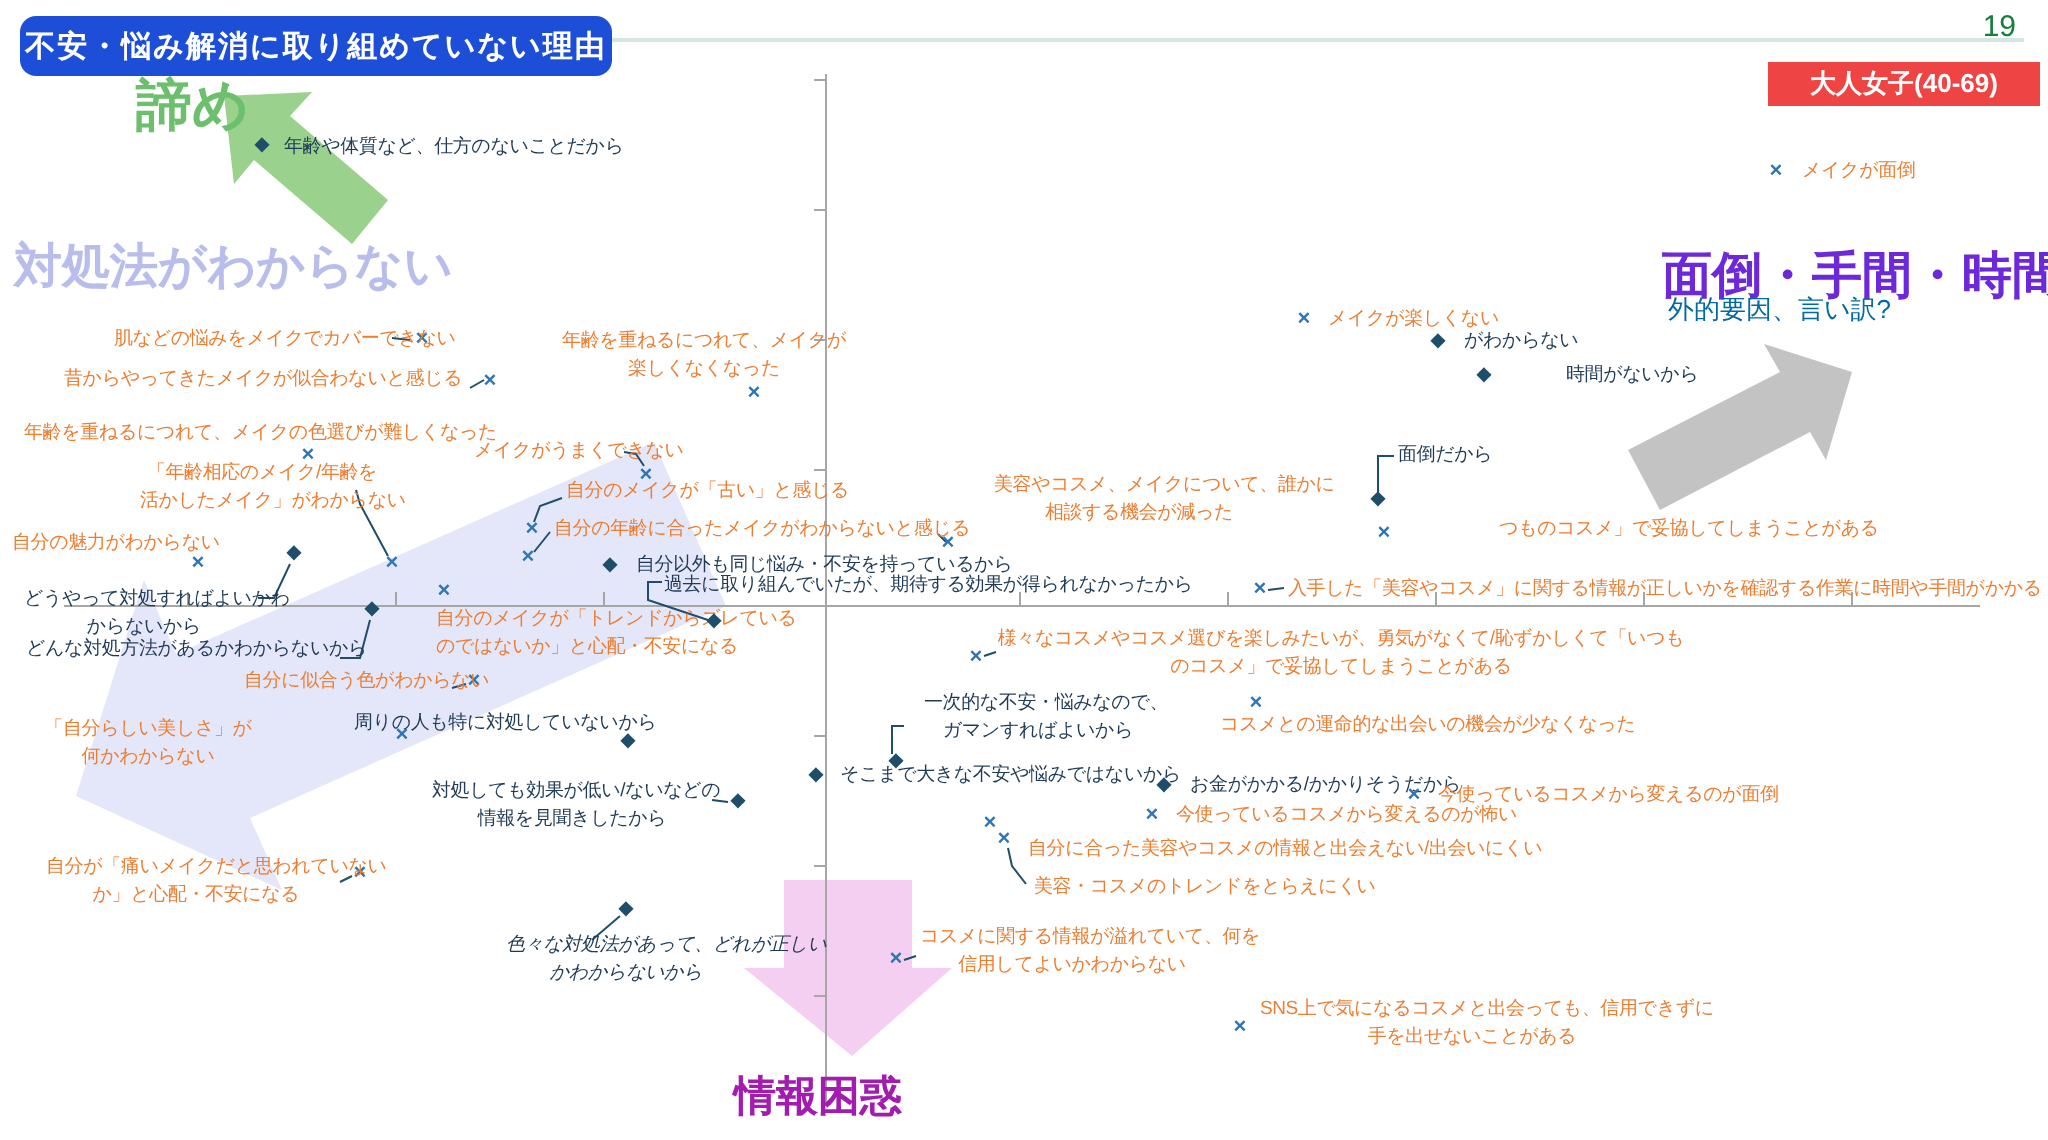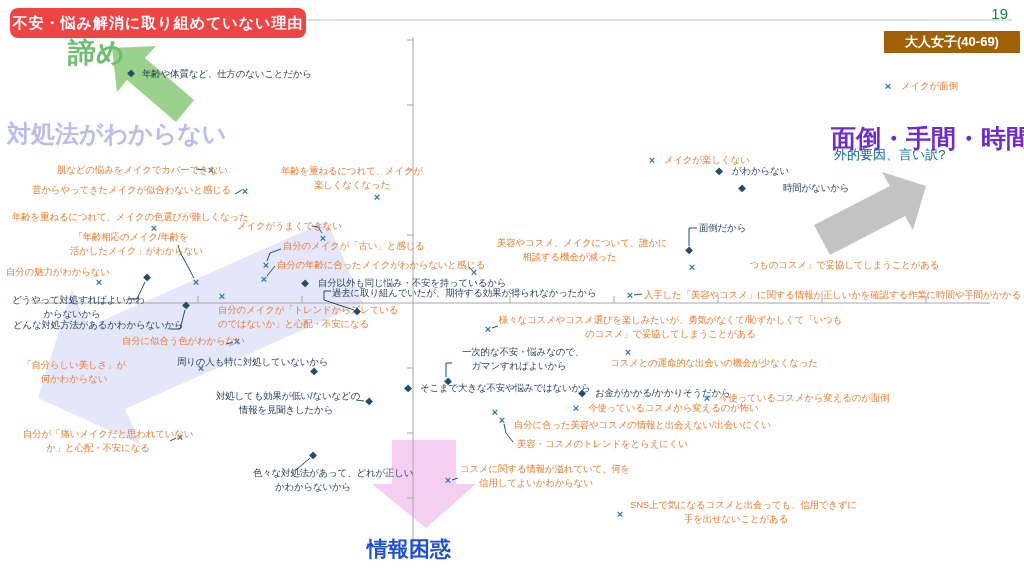--- a/index.html
+++ b/index.html
@@ -1,24 +1,24 @@
 <!DOCTYPE html>
 <html><head>
 <meta charset="utf-8">
 <style>
   html,body{margin:0;padding:0;background:#fff;}
   #slide{position:relative;width:1024px;height:570px;background:#ffffff;overflow:hidden;
          font-family:"Liberation Sans","DejaVu Sans",sans-serif;}
   
   #title-badge{position:absolute;left:10px;top:8px;width:296px;height:30px;border-radius:8px;
-               background:#ef4444;color:#ffffff;font-weight:bold;font-size:15px;
+               background:#1d4ed8;color:#ffffff;font-weight:bold;font-size:15px;
                display:flex;align-items:center;justify-content:center;letter-spacing:1px;}
   #title-rule{position:absolute;left:306px;top:19px;width:706px;height:2px;background:#d5e5df;}
   #page-number{position:absolute;right:16px;top:5px;color:#15803d;font-size:15px;}
-  #group-badge{position:absolute;left:884px;top:31px;width:136px;height:22px;background:#a16207;
+  #group-badge{position:absolute;left:884px;top:31px;width:136px;height:22px;background:#ef4444;
                color:#ffffff;font-weight:bold;font-size:13px;display:flex;align-items:center;justify-content:center;}
   
   #overlay{position:absolute;left:0;top:0;}
   .qlabel{position:absolute;white-space:nowrap;font-weight:bold;line-height:1.05;}
   .plabel{position:absolute;font-size:9.5px;letter-spacing:-0.2px;line-height:14px;white-space:nowrap;}
   .plabel div{white-space:nowrap;}
   .plabel.orange{color:#ed7d31;}
   .plabel.navy{color:#1f3b57;}
   .marker{position:absolute;transform:translate(-50%,-50%);line-height:1;}
   .marker.x{color:#2e75b6;font-size:11px;font-weight:bold;}
@@ -86,21 +86,21 @@
         <polyline points="312,226 318,227 322,233" fill="none" stroke="#1f4e6b" stroke-width="1"></polyline>
         <polyline points="452,480 458,478" fill="none" stroke="#1f4e6b" stroke-width="1"></polyline>
       </g>
   </svg>
 
   <div id="quadrant-layer">
       <div class="qlabel" style="left: 68px; top: 38px; font-size: 28px; color: rgb(108, 191, 108); font-weight: bold;">諦め</div>
       <div class="qlabel" style="left: 7px; top: 121px; font-size: 24px; color: rgb(185, 189, 236); font-weight: bold;">対処法がわからない</div>
       <div class="qlabel" style="left: 831px; top: 125px; font-size: 25px; color: #6d28d9; font-weight: bold;">面倒・手間・時間</div>
       <div class="qlabel" style="left: 834px; top: 148px; font-size: 13px; color: #0369a1; font-weight: normal;">外的要因、言い訳?</div>
-      <div class="qlabel" style="left: 367px; top: 538px; font-size: 21px; color: #1d4ed8; font-weight: bold;">情報困惑</div>
+      <div class="qlabel" style="left: 367px; top: 538px; font-size: 21px; color: #a21caf; font-weight: bold;">情報困惑</div>
     </div>
   <div id="point-layer">
       <span class="marker d" style="left: 131px; top: 73px;">◆</span>
       <div class="plabel navy" style="left: 142px; top: 67px;">
         <div>年齢や体質など、仕方のないことだから</div>
       </div>
       <span class="marker x" style="left: 888px; top: 86px;">×</span>
       <div class="plabel orange" style="left: 901px; top: 79px;">
         <div>メイクが面倒</div>
       </div>
@@ -175,21 +175,21 @@
       <span class="marker d" style="left: 314px; top: 371px;">◆</span>
       <div class="plabel navy" style="left: 177px; top: 355px;">
         <div>周りの人も特に対処していないから</div>
       </div>
       <span class="marker d" style="left: 369px; top: 401px;">◆</span>
       <div class="plabel navy" style="left: 216px; top: 389px; width: 140px; text-align: center;">
         <div>対処しても効果が低い/ないなどの</div>
         <div>情報を見聞きしたから</div>
       </div>
       <span class="marker d" style="left: 313px; top: 455px;">◆</span>
-      <div class="plabel navy" style="left: 253px; top: 466px; width: 120px; text-align: center;">
+      <div class="plabel navy" style="left: 253px; top: 466px; width: 120px; text-align: center; font-style: italic;">
         <div>色々な対処法があって、どれが正しい</div>
         <div>かわからないから</div>
       </div>
       <span class="marker x" style="left: 180px; top: 437px;">×</span>
       <div class="plabel orange" style="left: 23px; top: 427px; width: 150px; text-align: center;">
         <div>自分が「痛いメイクだと思われていない</div>
         <div>か」と心配・不安になる</div>
       </div>
       <span class="marker d" style="left: 408px; top: 388px;">◆</span>
       <div class="plabel navy" style="left: 420px; top: 381px;">

